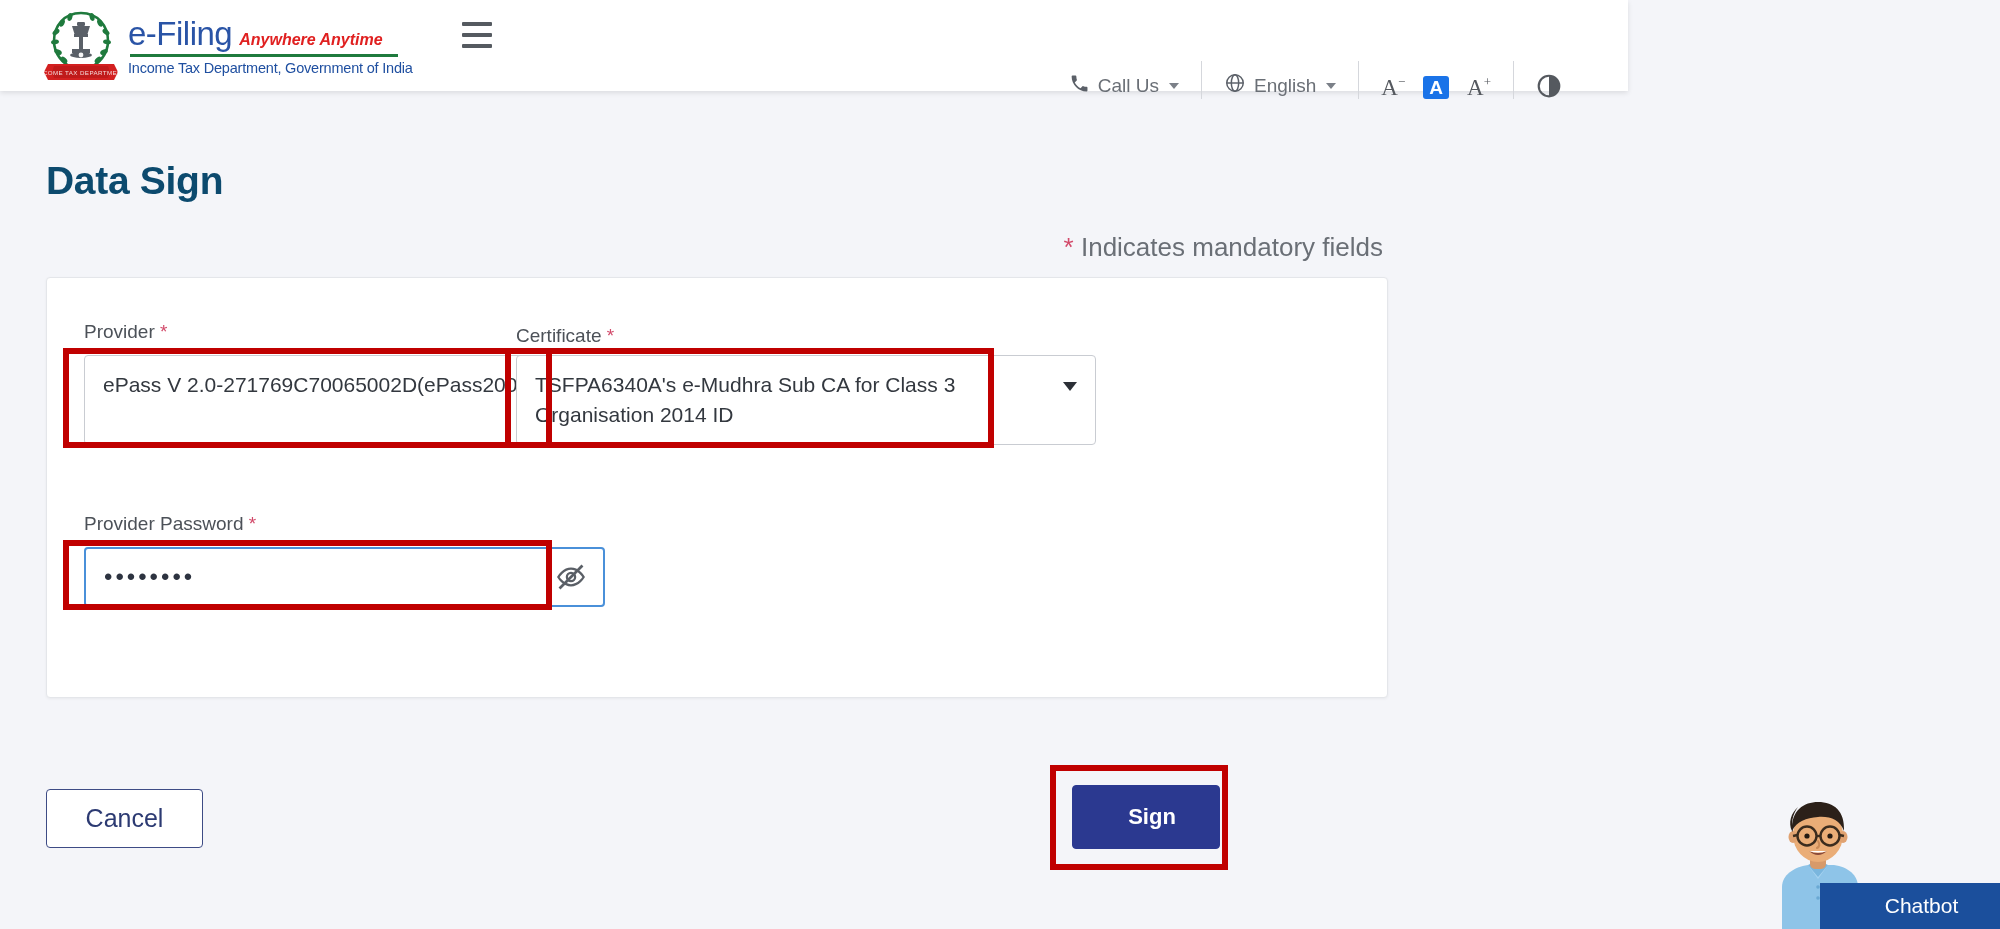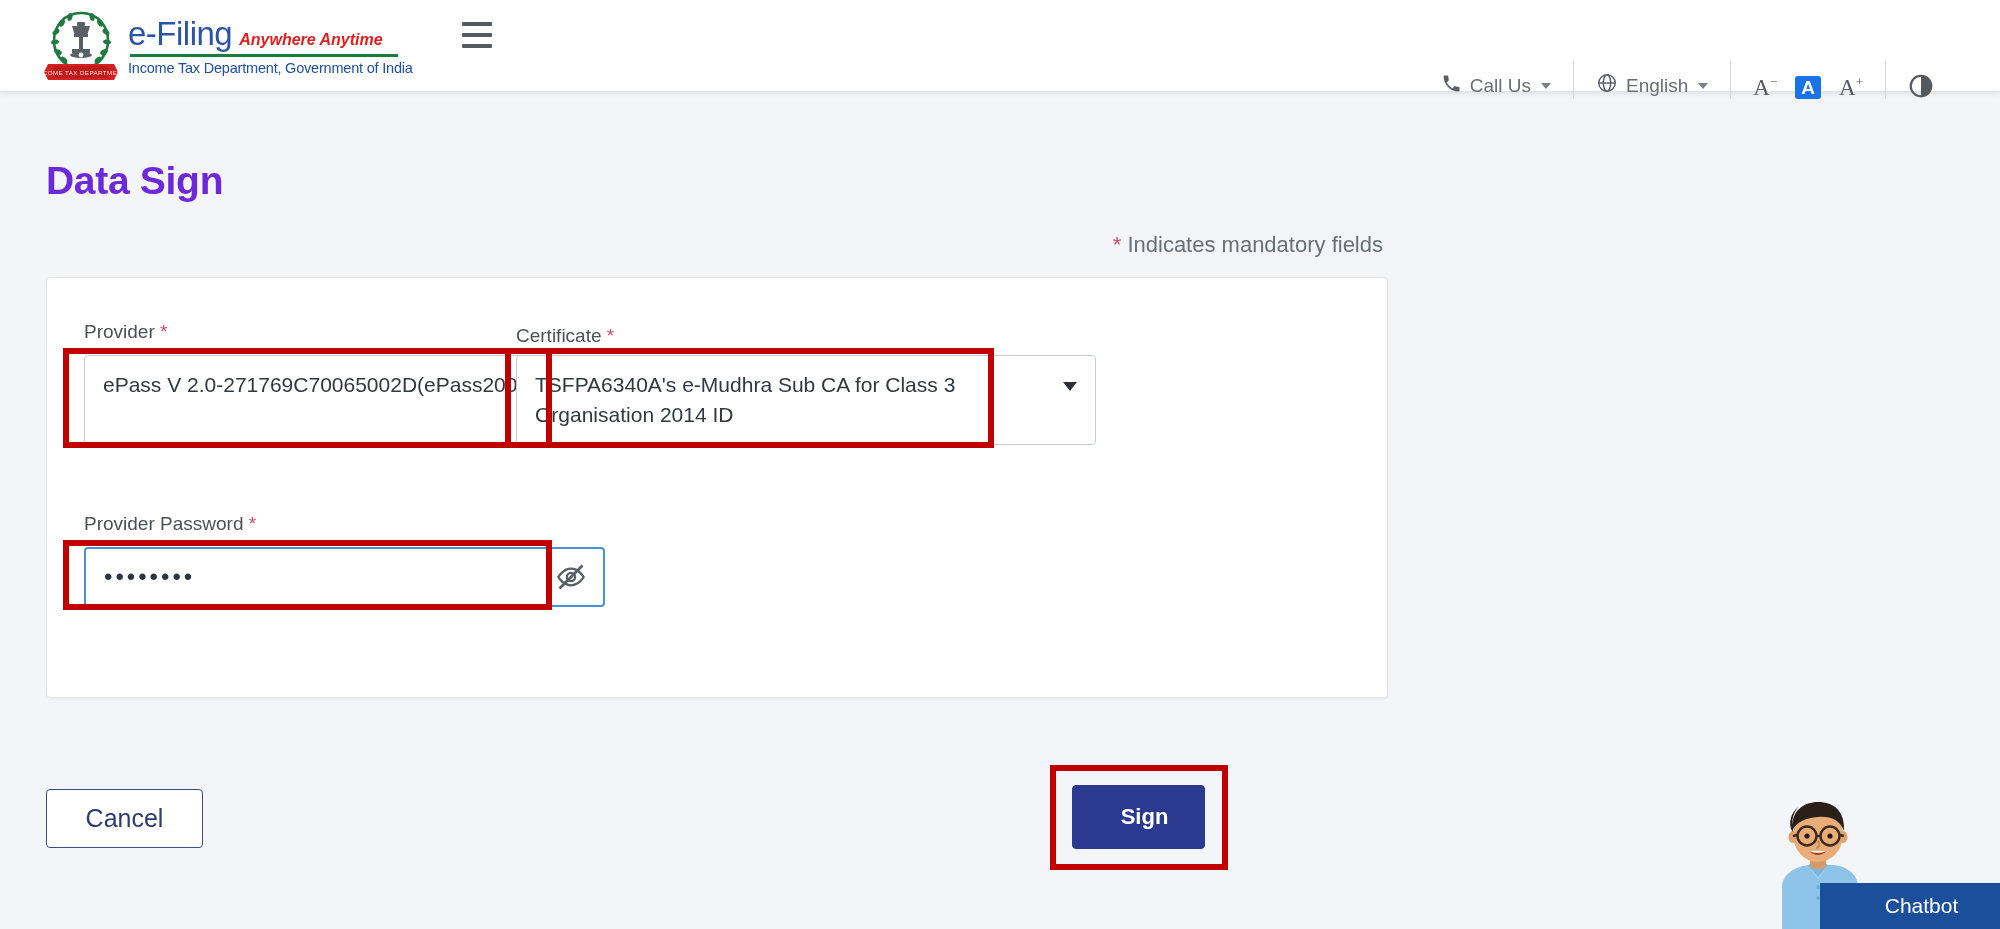--- a/index.html
+++ b/index.html
@@ -8,21 +8,21 @@
     margin: 0; padding: 0;
     width: 2000px; height: 929px;
     overflow: hidden;
     background: #f4f5f9;
     font-family: "Liberation Sans", sans-serif;
   }
 
   
   .header {
     position: absolute; top: 0; left: 0;
-    width: 2000px; height: 91px;
+    width: 1628px; height: 91px;
     background: #ffffff;
     box-shadow: 0 2px 5px rgba(0,0,0,0.10);
     z-index: 20;
   }
   .brand {
     position: absolute; left: 44px; top: 6px;
     display: flex; align-items: center; gap: 10px;
   }
   .emblem { width: 74px; height: 76px; position: relative; }
   .brand-text { position: relative; padding-top: 4px; }
@@ -71,25 +71,25 @@
   .fs-btn sup { font-size: 13px; }
   .fs-btn.active {
     background: #1a73e8; color: #fff; padding: 2px 6px; border-radius: 3px;
     font-size: 19px; font-family: "Liberation Sans", sans-serif; font-weight: 600;
   }
   .contrast-icon { padding: 0 22px; cursor: pointer; display: flex; align-items: center; }
 
   
   .page-title {
     position: absolute; left: 46px; top: 133px;
-    font-size: 39px; font-weight: bold; color: #6d28d9; letter-spacing: -0.3px;
+    font-size: 39px; font-weight: bold; color: #0c4a6e; letter-spacing: -0.3px;
   }
   .mandatory-note {
     position: absolute; right: 617px; top: 232px;
-    font-size: 22px; color: #6a6f76; text-align: right;
+    font-size: 26px; color: #6a6f76; text-align: right;
   }
   .mandatory-note .star { color: #d24a6a; }
 
   .card {
     position: absolute; left: 46px; top: 277px;
     width: 1342px; height: 421px;
     background: #ffffff; border: 1px solid #e4e6ea; border-radius: 4px;
     box-shadow: 0 1px 3px rgba(0,0,0,0.05);
   }
 
@@ -133,21 +133,21 @@
 
   .btn-cancel {
     position: absolute; left: 46px; top: 789px;
     width: 157px; height: 59px;
     background: #ffffff; border: 1px solid #3d4b85; border-radius: 4px;
     color: #2c3a72; font-size: 25px; cursor: pointer;
     font-family: "Liberation Sans", sans-serif;
   }
   .btn-sign {
     position: absolute; left: 1072px; top: 785px;
-    width: 133px; height: 64px;
+    width: 148px; height: 64px;
     background: #2b3990; border: 1px solid #2b3990; border-radius: 4px;
     color: #ffffff; font-size: 22px; font-weight: bold; cursor: pointer;
     font-family: "Liberation Sans", sans-serif;
     padding-left: 18px;
   }
 
   
   .chatbot-wrap {
     position: absolute; right: 0; bottom: 0; width: 250px; height: 155px;
     z-index: 15;

